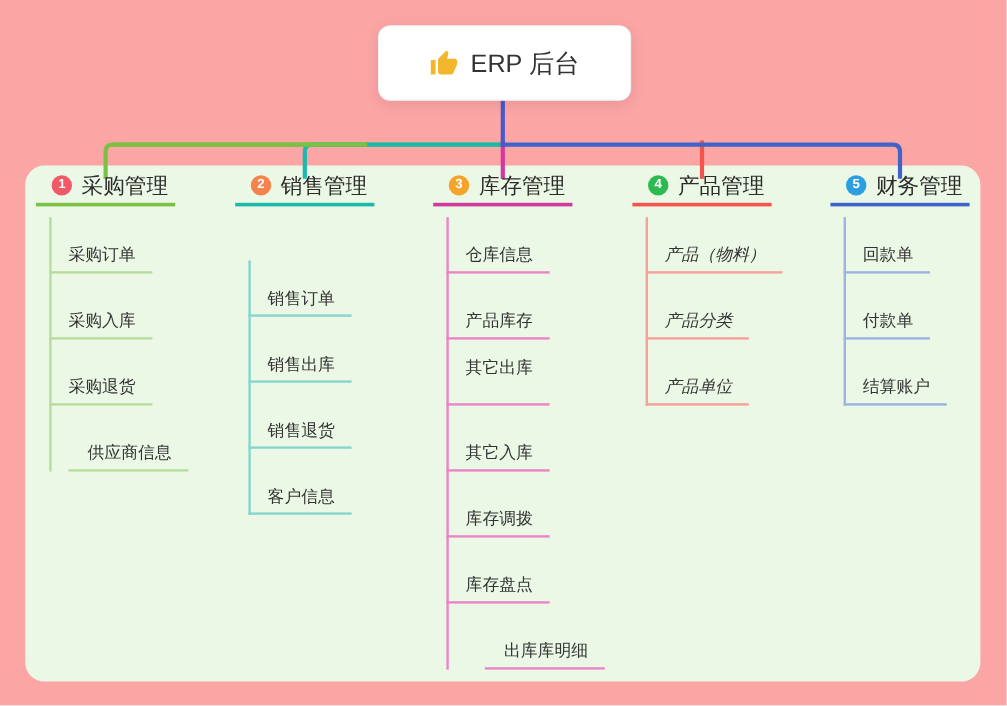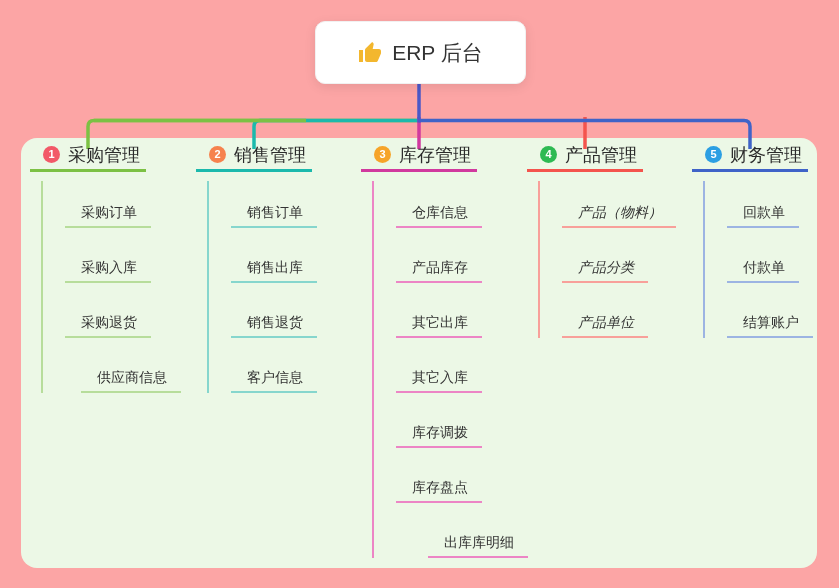--- a/index.html
+++ b/index.html
@@ -27,21 +27,21 @@
     border-bottom:3px solid;z-index:3;top:146px;
   }
   .branch-head .badge{
     flex:0 0 auto;width:17px;height:17px;border-radius:50%;
     color:#fff;font-size:11px;font-weight:bold;line-height:17px;
     text-align:center;
   }
   .branch-head .head-label{
     font-size:18px;font-weight:500;color:#2b2b2b;white-space:nowrap;
   }
-  .branch-list{position:absolute;top:173px;z-index:3;padding-left:24px;}
+  .branch-list{position:absolute;top:173px;z-index:3;}
   .branch-list .vline{
     position:absolute;left:0;top:8px;width:2px;
   }
   .branch-item{
     height:55px;display:flex;align-items:flex-end;
     padding:0 14px 7px 16px;border-bottom:2px solid;
     width:max-content;box-sizing:border-box;
   }
   .branch-item span{
     font-size:14px;color:#333;white-space:nowrap;line-height:1;
@@ -88,21 +88,21 @@
           <span>采购退货</span>
         </div>
         <div class="branch-item" style="border-bottom-color: rgb(183, 221, 155); margin-left: 16px;">
           <span>供应商信息</span>
         </div>
       </div>
       <div class="branch-head" style="left: 196px; border-bottom-color: rgb(27, 185, 172);">
         <span class="badge" style="background: rgb(246, 130, 77);">2</span>
         <span class="head-label">销售管理</span>
       </div>
-      <div class="branch-list" style="left: 207px;">
+      <div class="branch-list" style="left: 207px; margin-top: 36px;">
         <div class="vline" style="height: 212px; background: rgb(134, 214, 205);"></div>
         <div class="branch-item" style="border-bottom-color: rgb(134, 214, 205);">
           <span>销售订单</span>
         </div>
         <div class="branch-item" style="border-bottom-color: rgb(134, 214, 205);">
           <span>销售出库</span>
         </div>
         <div class="branch-item" style="border-bottom-color: rgb(134, 214, 205);">
           <span>销售退货</span>
         </div>
@@ -115,21 +115,21 @@
         <span class="head-label">库存管理</span>
       </div>
       <div class="branch-list" style="left: 372px;">
         <div class="vline" style="height: 377px; background: rgb(236, 133, 197);"></div>
         <div class="branch-item" style="border-bottom-color: rgb(236, 133, 197);">
           <span>仓库信息</span>
         </div>
         <div class="branch-item" style="border-bottom-color: rgb(236, 133, 197);">
           <span>产品库存</span>
         </div>
-        <div class="branch-item" style="border-bottom-color: rgb(236, 133, 197);">
+        <div class="branch-item" style="border-bottom-color: rgb(236, 133, 197); align-items: center;">
           <span>其它出库</span>
         </div>
         <div class="branch-item" style="border-bottom-color: rgb(236, 133, 197);">
           <span>其它入库</span>
         </div>
         <div class="branch-item" style="border-bottom-color: rgb(236, 133, 197);">
           <span>库存调拨</span>
         </div>
         <div class="branch-item" style="border-bottom-color: rgb(236, 133, 197);">
           <span>库存盘点</span>

